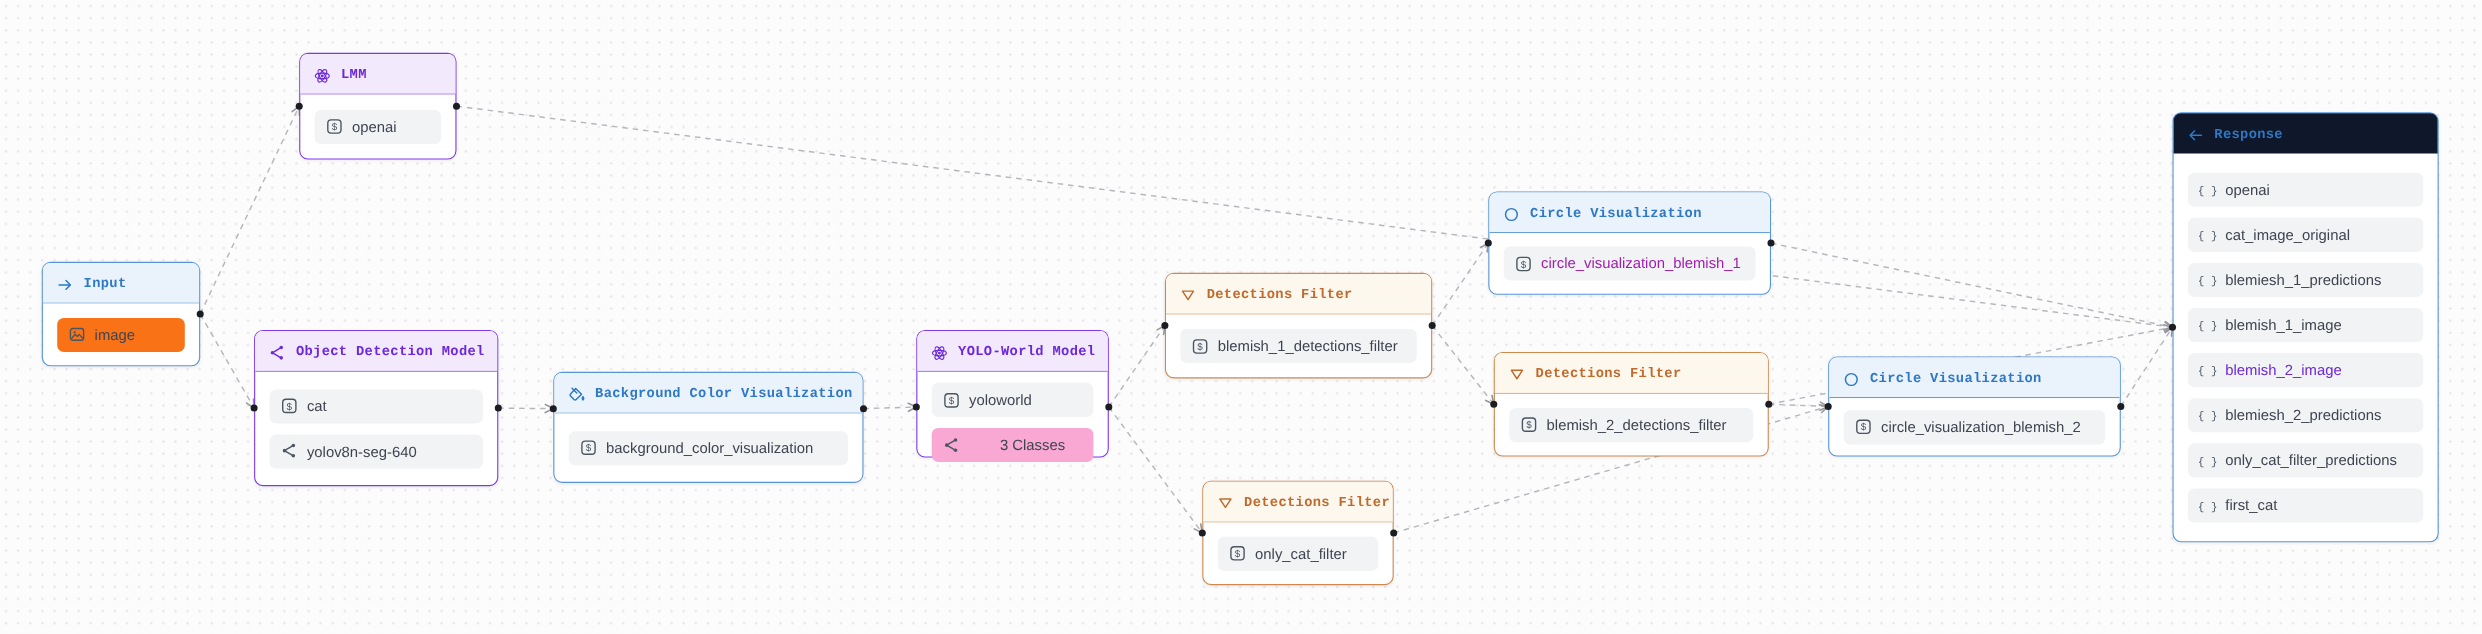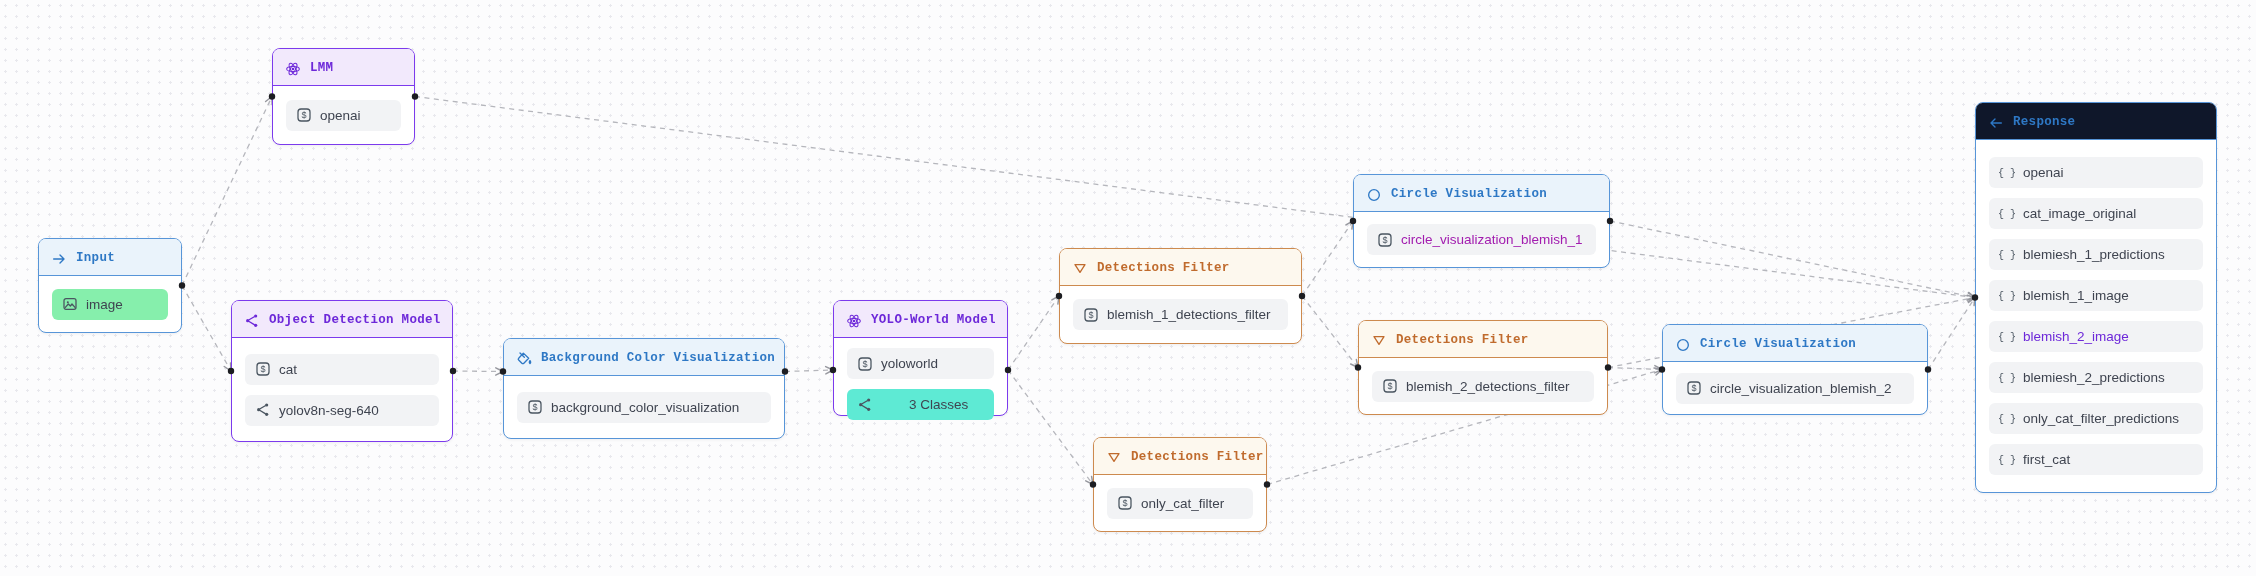--- a/index.html
+++ b/index.html
@@ -98,21 +98,21 @@
       <div class="node" style="left: 38px; top: 238px; width: 144px; height: 95px; border-color: rgb(87, 149, 216);">
         <div class="node-header" style="background: rgb(234, 243, 251); border-bottom-color: rgb(87, 149, 216);">
           <span class="hicon">
             <svg width="16" height="16" viewBox="0 0 24 24" fill="none" stroke="#2e78c5" stroke-width="2" stroke-linecap="round" stroke-linejoin="round">
               <path d="M4 12 h15 M13.5 6 l6 6 -6 6"></path>
             </svg>
           </span>
           <span class="node-title" style="color: rgb(46, 120, 197);">Input</span>
         </div>
         <div class="node-body">
-          <div class="row" style="background: #86efac;">
+          <div class="row" style="background: #f97316;">
             <span class="ricon">
               <svg width="16" height="16" viewBox="0 0 24 24" fill="none" stroke="#4a5560" stroke-width="1.9" stroke-linecap="round" stroke-linejoin="round">
                 <rect x="3" y="4" width="18" height="16" rx="3"></rect>
                 <circle cx="8.7" cy="9.3" r="1.5" fill="#4a5560" stroke="none"></circle>
                 <path d="M5 17 l4.5 -5 3 3 2.5 -3 4.5 5"></path>
               </svg>
             </span>
             <span class="row-label" style="color: rgb(63, 68, 80);">image</span>
           </div>
         </div>
@@ -192,21 +192,21 @@
         <div class="node-body">
           <div class="row" style="background: rgb(242, 243, 245);">
             <span class="ricon">
               <svg width="16" height="16" viewBox="0 0 24 24" fill="none" stroke="#4a5560" stroke-width="1.9" stroke-linecap="round" stroke-linejoin="round">
                 <rect x="3" y="3" width="18" height="18" rx="4.5"></rect>
                 <text x="12" y="17" text-anchor="middle" font-size="13.5" fill="#4a5560" stroke="none" font-family="Liberation Sans, sans-serif">$</text>
               </svg>
             </span>
             <span class="row-label" style="color: rgb(63, 68, 80);">yoloworld</span>
           </div>
-          <div class="row" style="background: #5eead4; gap: 36px;">
+          <div class="row" style="background: #f9a8d4; gap: 36px;">
             <span class="ricon">
               <svg width="16" height="16" viewBox="0 0 24 24" fill="none" stroke="#4a5560" stroke-width="2" stroke-linecap="round" stroke-linejoin="round">
                 <circle cx="5.5" cy="11.5" r="2.4" fill="#4a5560" stroke="none"></circle>
                 <circle cx="17.5" cy="4.5" r="2.4" fill="#4a5560" stroke="none"></circle>
                 <circle cx="17.5" cy="18.5" r="2.4" fill="#4a5560" stroke="none"></circle>
                 <line x1="7.6" y1="10.2" x2="15.4" y2="5.6"></line>
                 <line x1="7.6" y1="12.8" x2="15.4" y2="17.4"></line>
               </svg>
             </span>
             <span class="row-label" style="color: rgb(63, 68, 80);">3 Classes</span>

